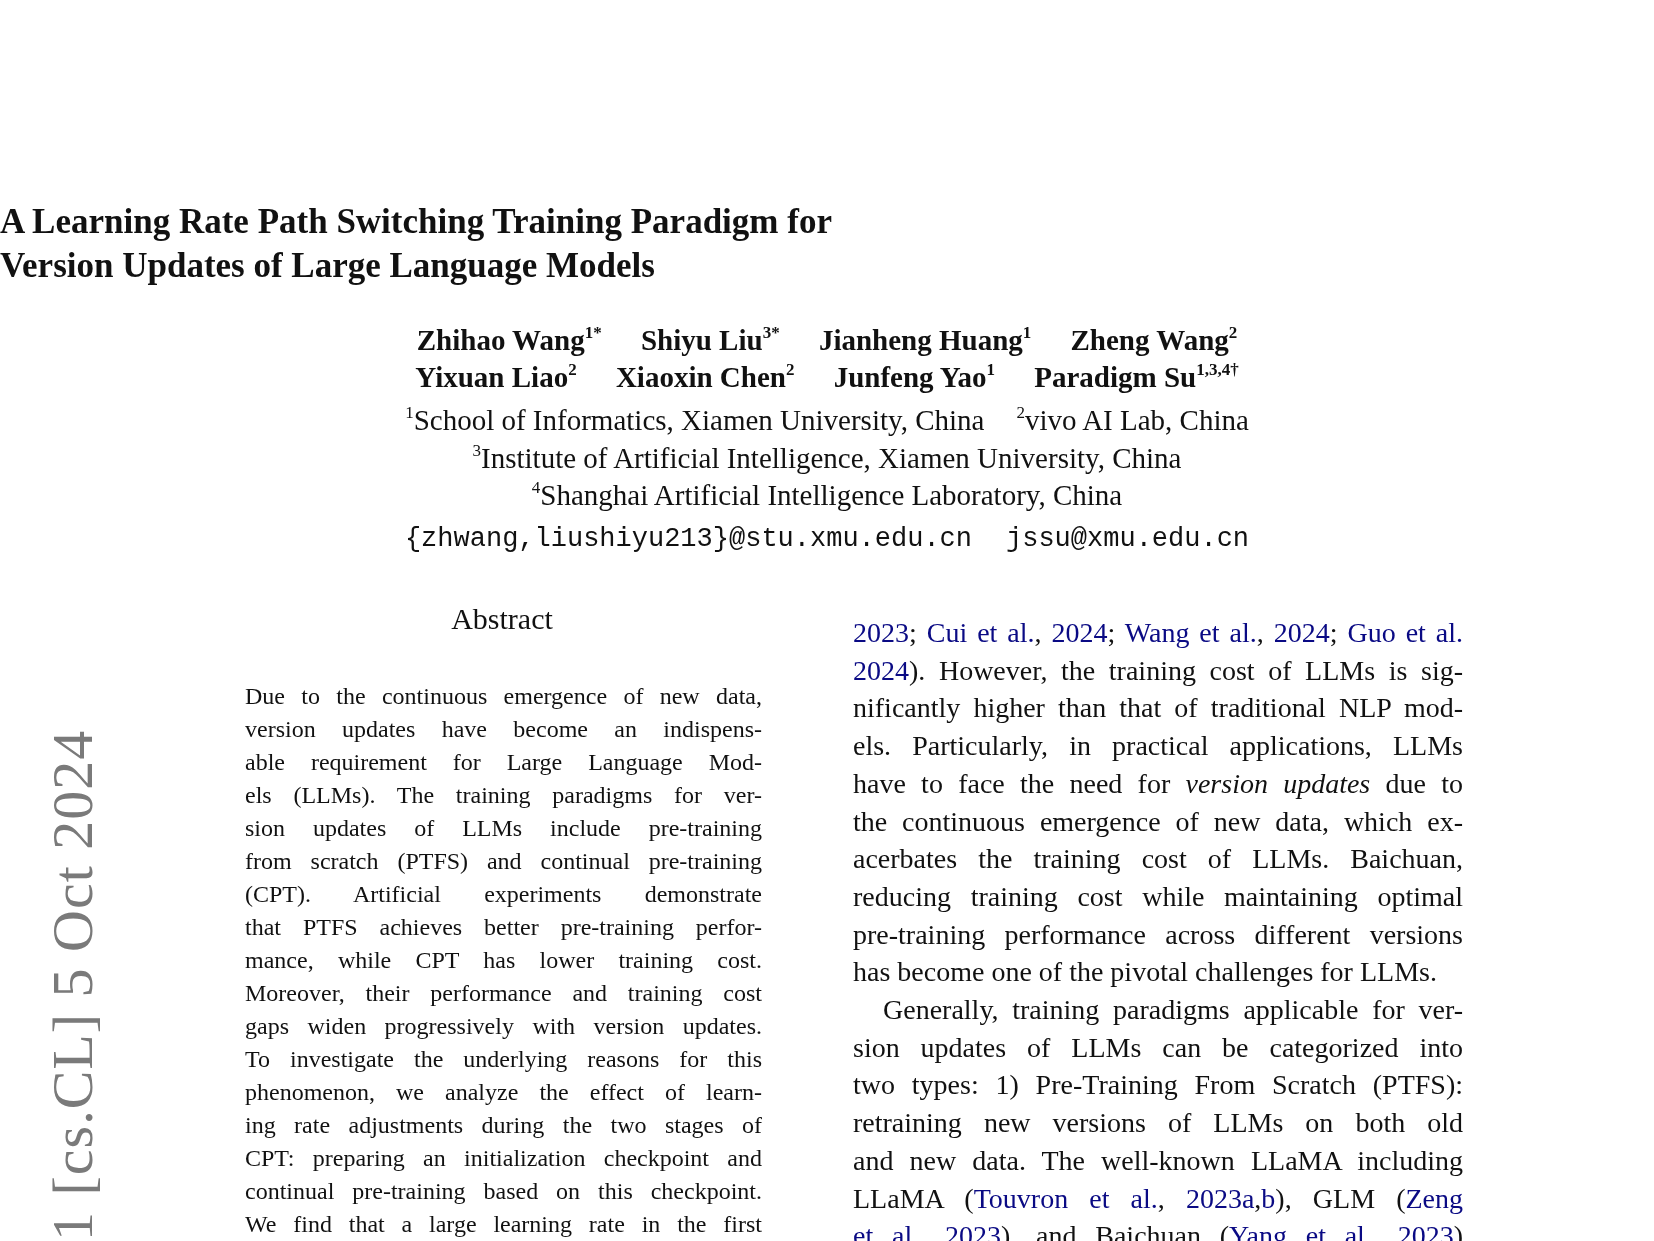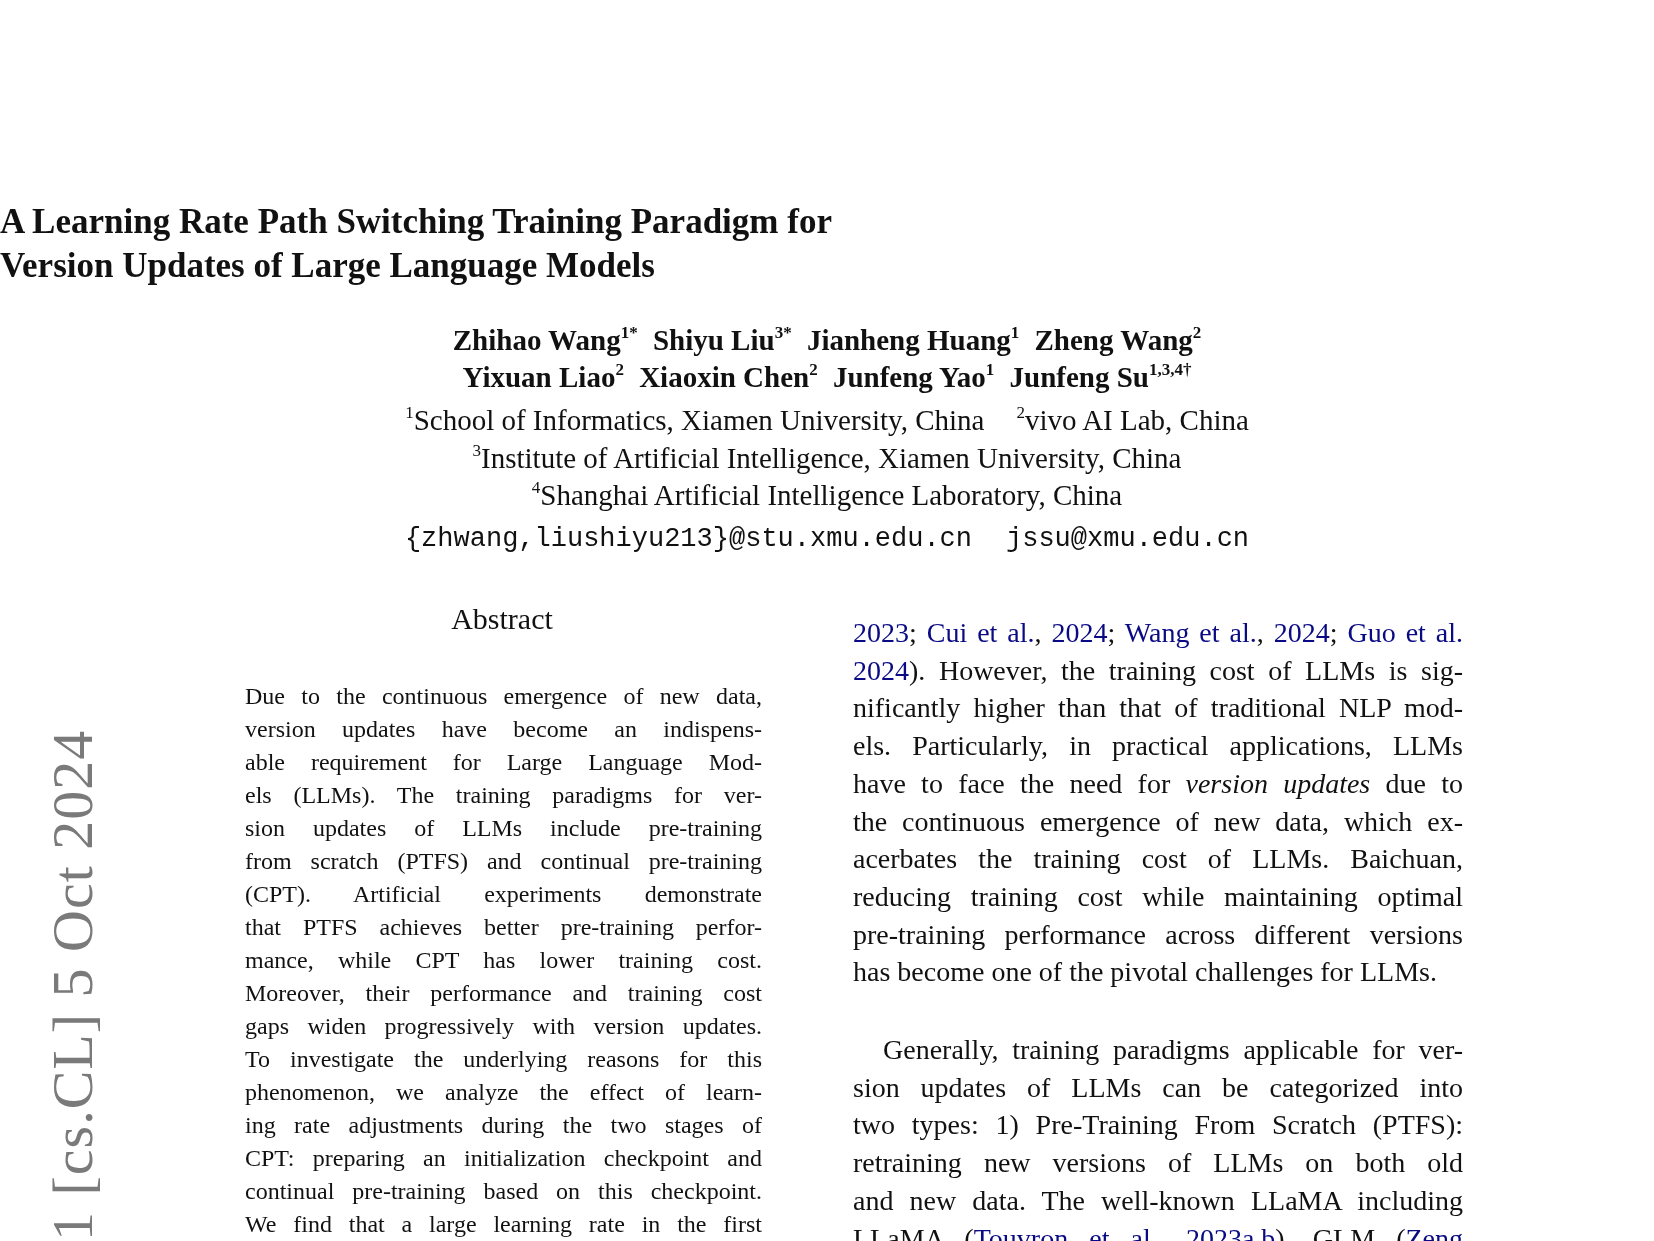--- a/index.html
+++ b/index.html
@@ -5,40 +5,40 @@
   html, body { margin: 0; padding: 0; background: #ffffff; }
   body { width: 1654px; height: 1241px; position: relative; overflow: hidden;
          font-family: "Liberation Serif", "DejaVu Serif", serif; color: #111; }
   .arxiv-stamp { position: absolute; left: 44px; top: 1241px; transform-origin: 0 0;
                  transform: rotate(-90deg); white-space: nowrap; font-size: 58px;
                  color: #7a7a7a; letter-spacing: 1px; line-height: 58px; }
   .title { position: absolute; left: 0; width: 1654px; top: 200px; 
            font-weight: bold; font-size: 35px; line-height: 44px; }
   .authors { position: absolute; left: 0; width: 1654px; top: 322px; text-align: center;
              font-weight: bold; font-size: 29px; line-height: 37px; }
-  .authors .au { margin: 0 4px; }
+  .authors .au { margin: 0 16px; }
   .authors sup { font-size: 17px; vertical-align: 12px; line-height: 0; }
   .affils { position: absolute; left: 0; width: 1654px; top: 402px; text-align: center;
             font-size: 29px; line-height: 37.5px; }
   .affils sup { font-size: 17px; vertical-align: 12px; line-height: 0; }
   .affils .gap { display: inline-block; width: 32px; }
   .emails { position: absolute; left: 0; width: 1654px; top: 522px; text-align: center;
             font-family: "Liberation Mono", "DejaVu Sans Mono", monospace; font-size: 27px;
             line-height: 34px; }
   .emails .gap { display: inline-block; width: 34px; }
   .abstract-head { position: absolute; left: 245px; width: 514px; top: 601px; text-align: center;
                    font-weight: normal; font-size: 30px; line-height: 36px; }
   .abstract { position: absolute; left: 245px; width: 517px; top: 680px;
               font-size: 24px; line-height: 33px; text-align: justify; hyphens: manual; }
   .abstract .ln { display: block; text-align: justify; text-align-last: justify; white-space: nowrap; }
   .rightcol { position: absolute; left: 853px; width: 610px; top: 614px;
               font-size: 28px; line-height: 37.7px; }
   .rightcol .ln { display: block; text-align: justify; text-align-last: justify; white-space: nowrap; }
   .rightcol .ln.last { text-align-last: left; }
-  .rightcol .ln.indent { padding-left: 30px; margin-top: 40px; }
+  .rightcol .ln.indent { padding-left: 30px; }
   .cite { color: #0a0a84; }
   em { font-style: italic; }
 </style>
 </head>
 <body>
 
 <div class="arxiv-stamp">1 [cs.CL] 5 Oct 2024</div>
 
 <div class="title">
   <div>A Learning Rate Path Switching Training Paradigm for</div>
@@ -49,21 +49,21 @@
   <div>
     <span class="au"><span>Zhihao Wang</span><sup>1*</sup></span>
     <span class="au"><span>Shiyu Liu</span><sup>3*</sup></span>
     <span class="au"><span>Jianheng Huang</span><sup>1</sup></span>
     <span class="au"><span>Zheng Wang</span><sup>2</sup></span>
   </div>
   <div>
     <span class="au"><span>Yixuan Liao</span><sup>2</sup></span>
     <span class="au"><span>Xiaoxin Chen</span><sup>2</sup></span>
     <span class="au"><span>Junfeng Yao</span><sup>1</sup></span>
-    <span class="au"><span>Junfeng Su</span><sup>1,3,4†</sup></span>
+    <span class="au"><span>Paradigm Su</span><sup>1,3,4†</sup></span>
   </div>
 </div>
 
 <div class="affils">
   <div>
     <sup>1</sup><span>School of Informatics, Xiamen University, China</span><span class="gap"></span><sup>2</sup><span>vivo AI Lab, China</span>
   </div>
   <div>
     <sup>3</sup><span>Institute of Artificial Intelligence, Xiamen University, China</span>
   </div>

